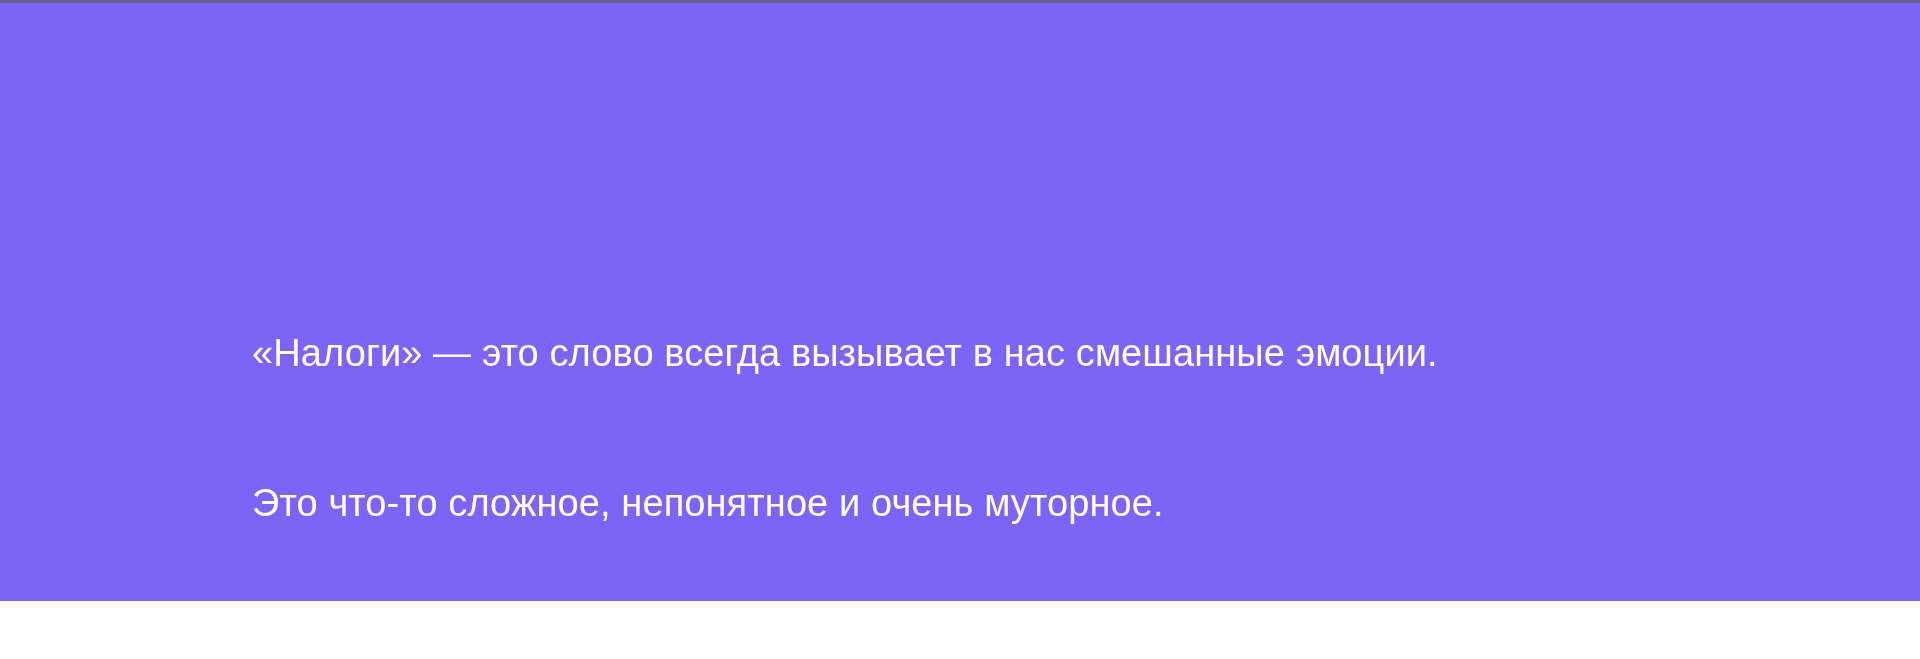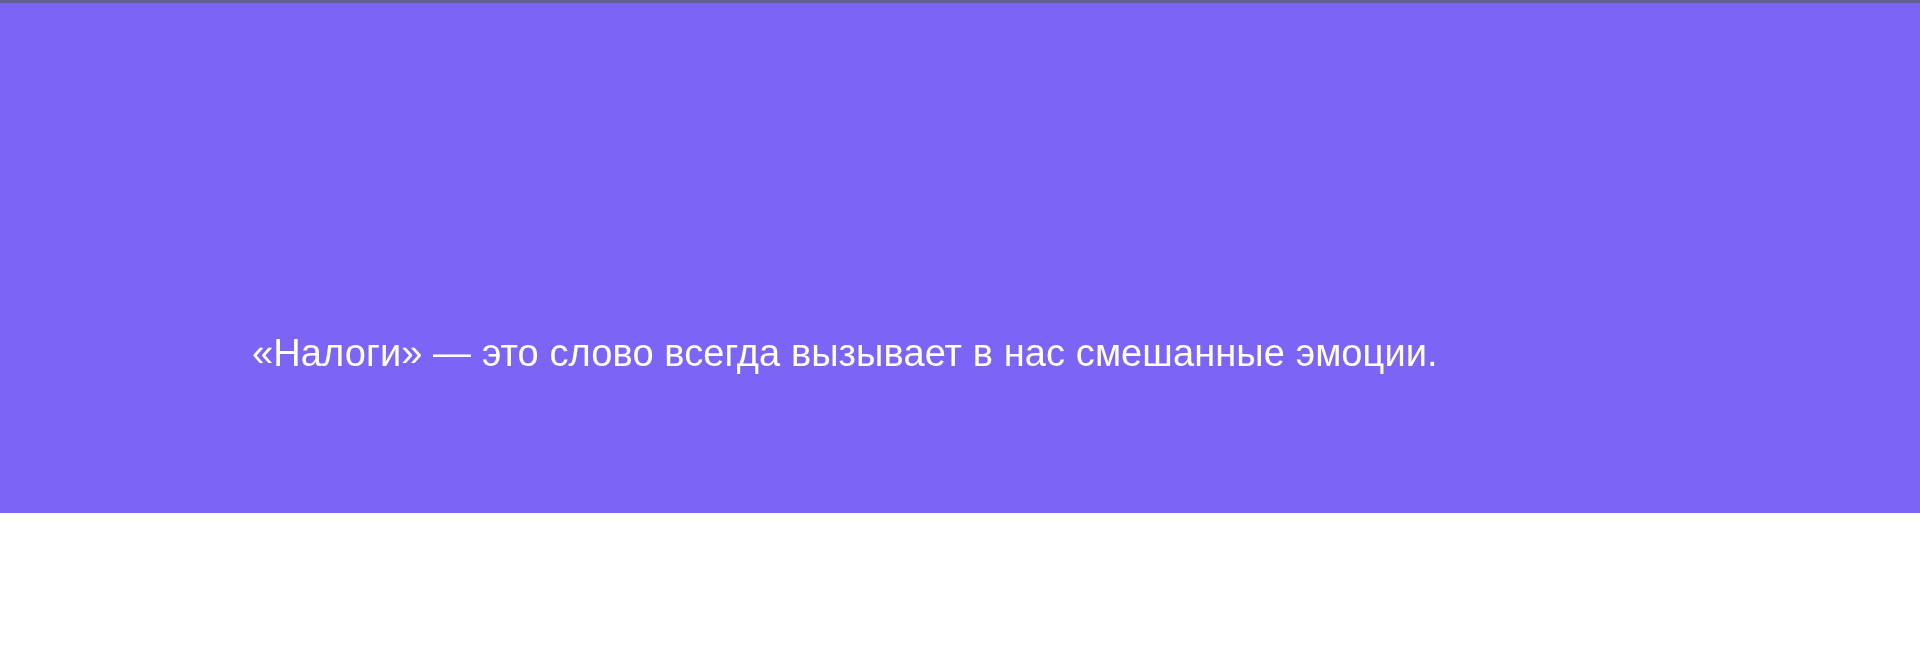--- a/index.html
+++ b/index.html
@@ -10,21 +10,21 @@
     width: 1920px;
     height: 659px;
     overflow: hidden;
     font-family: "Liberation Sans", "DejaVu Sans", sans-serif;
     background: #ffffff;
   }
 
   #slide {
     position: relative;
     width: 1920px;
-    height: 513px;
+    height: 601px;
     background: #7c64f7;
     box-sizing: border-box;
     overflow: hidden;
   }
 
   
   #top-rule {
     position: absolute;
     top: 0;
     left: 0;
@@ -59,17 +59,18 @@
 <body>
 
 <div id="slide" style="background: rgb(124, 100, 247);">
 
   <div id="top-rule" style="background: rgb(95, 95, 120);"></div>
 
   <div id="content">
 
     <p class="para" style="color: rgb(255, 255, 255);">
       <span class="line">«Налоги» — это слово всегда вызывает в нас смешанные эмоции.</span>
+      <span class="line">Это что-то сложное, непонятное и очень муторное.</span>
     </p>
 
   </div>
 
 </div>
 
 </body></html>

